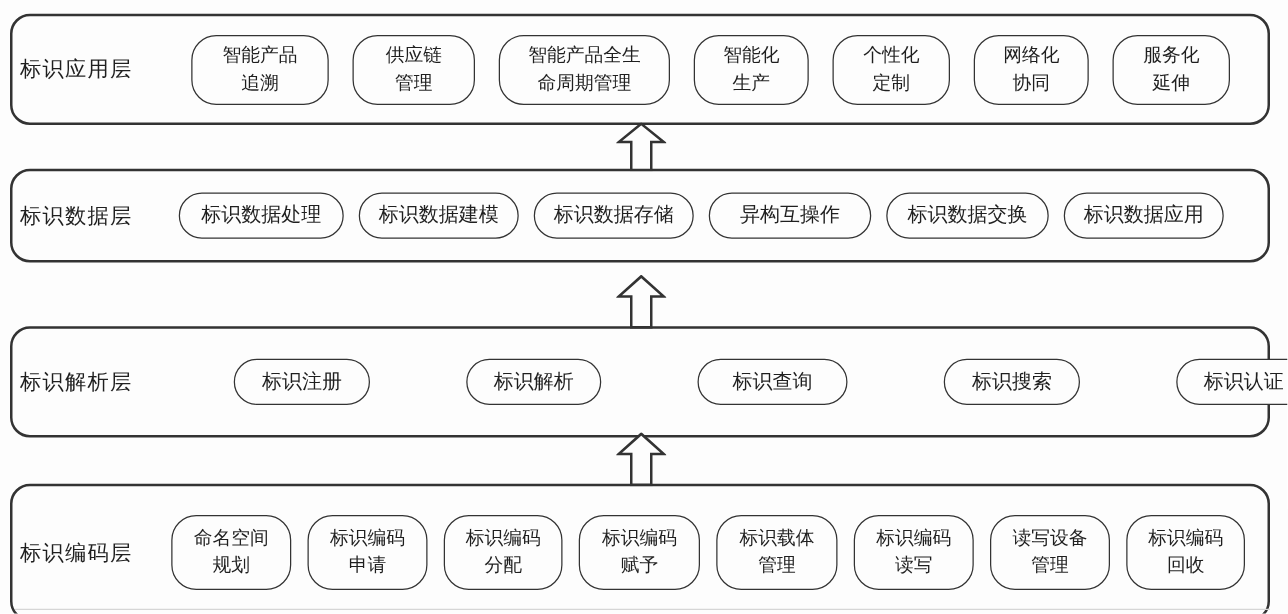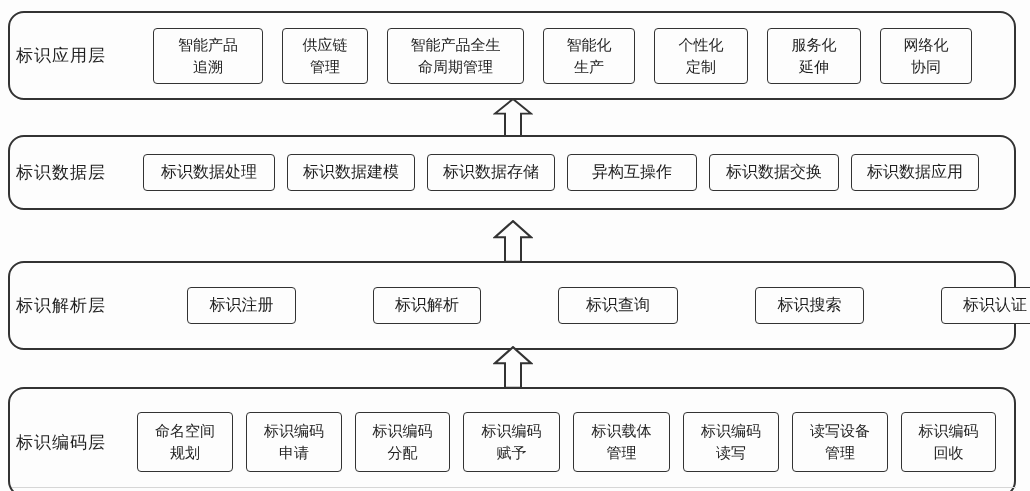--- a/index.html
+++ b/index.html
@@ -10,21 +10,21 @@
   .layer{
     position:absolute;left:8px;width:1008px;box-sizing:border-box;
     border:2px solid #333;border-radius:16px;background:#fdfdfd;
     display:flex;align-items:center;
   }
   .layer-label{
     flex:0 0 auto;box-sizing:border-box;padding-left:6px;
     font-size:17px;letter-spacing:1px;color:#1f1f1f;
   }
   .box{
-    flex:0 0 auto;box-sizing:border-box;border:1.5px solid #333;border-radius:4px;
+    flex:0 0 auto;box-sizing:border-box;border:1.5px solid #333;border-radius:20px;
     background:#fdfdfd;display:flex;align-items:center;justify-content:center;
     text-align:center;white-space:pre-line;color:#1f1f1f;
   }
   .layer1{top:11px;height:89px;gap:19px;}
   .layer2{top:135px;height:75px;gap:12px;}
   .layer3{top:261px;height:89px;gap:63px;}
   .layer4{top:387px;height:110px;gap:13px;}
   .layer1 .box{height:56px;font-size:15px;line-height:1.45;}
   .layer2 .box{height:37px;font-size:16px;}
   .layer3 .box{height:37px;font-size:16px;margin-left:14px;}
@@ -41,32 +41,32 @@
 </style>
 </head>
 <body>
 
 <div class="canvas">
 
   <section class="layer layer1">
     <div class="layer-label">标识应用层</div>
     <div class="box" style="width:110px">智能产品
 追溯</div>
-    <div class="box" style="width:86px">供应链
+    <div class="box" style="width:98px">供应链
 管理</div>
     <div class="box" style="width:137px">智能产品全生
 命周期管理</div>
     <div class="box" style="width:92px">智能化
 生产</div>
     <div class="box" style="width:94px">个性化
 定制</div>
+    <div class="box" style="width:92px">网络化
+协同</div>
     <div class="box" style="width:94px">服务化
 延伸</div>
-    <div class="box" style="width:92px">网络化
-协同</div>
   </section>
 
   <svg class="arrow arrow1" viewBox="0 0 40 40" preserveAspectRatio="none">
     <polygon points="20,1 2,16 12,16 12,39 28,39 28,16 38,16" fill="#fdfdfd" stroke="#333" stroke-width="2"></polygon>
   </svg>
 
   <section class="layer layer2">
     <div class="layer-label">标识数据层</div>
     <div class="box" style="width:132px">标识数据处理</div>
     <div class="box" style="width:128px">标识数据建模</div>

